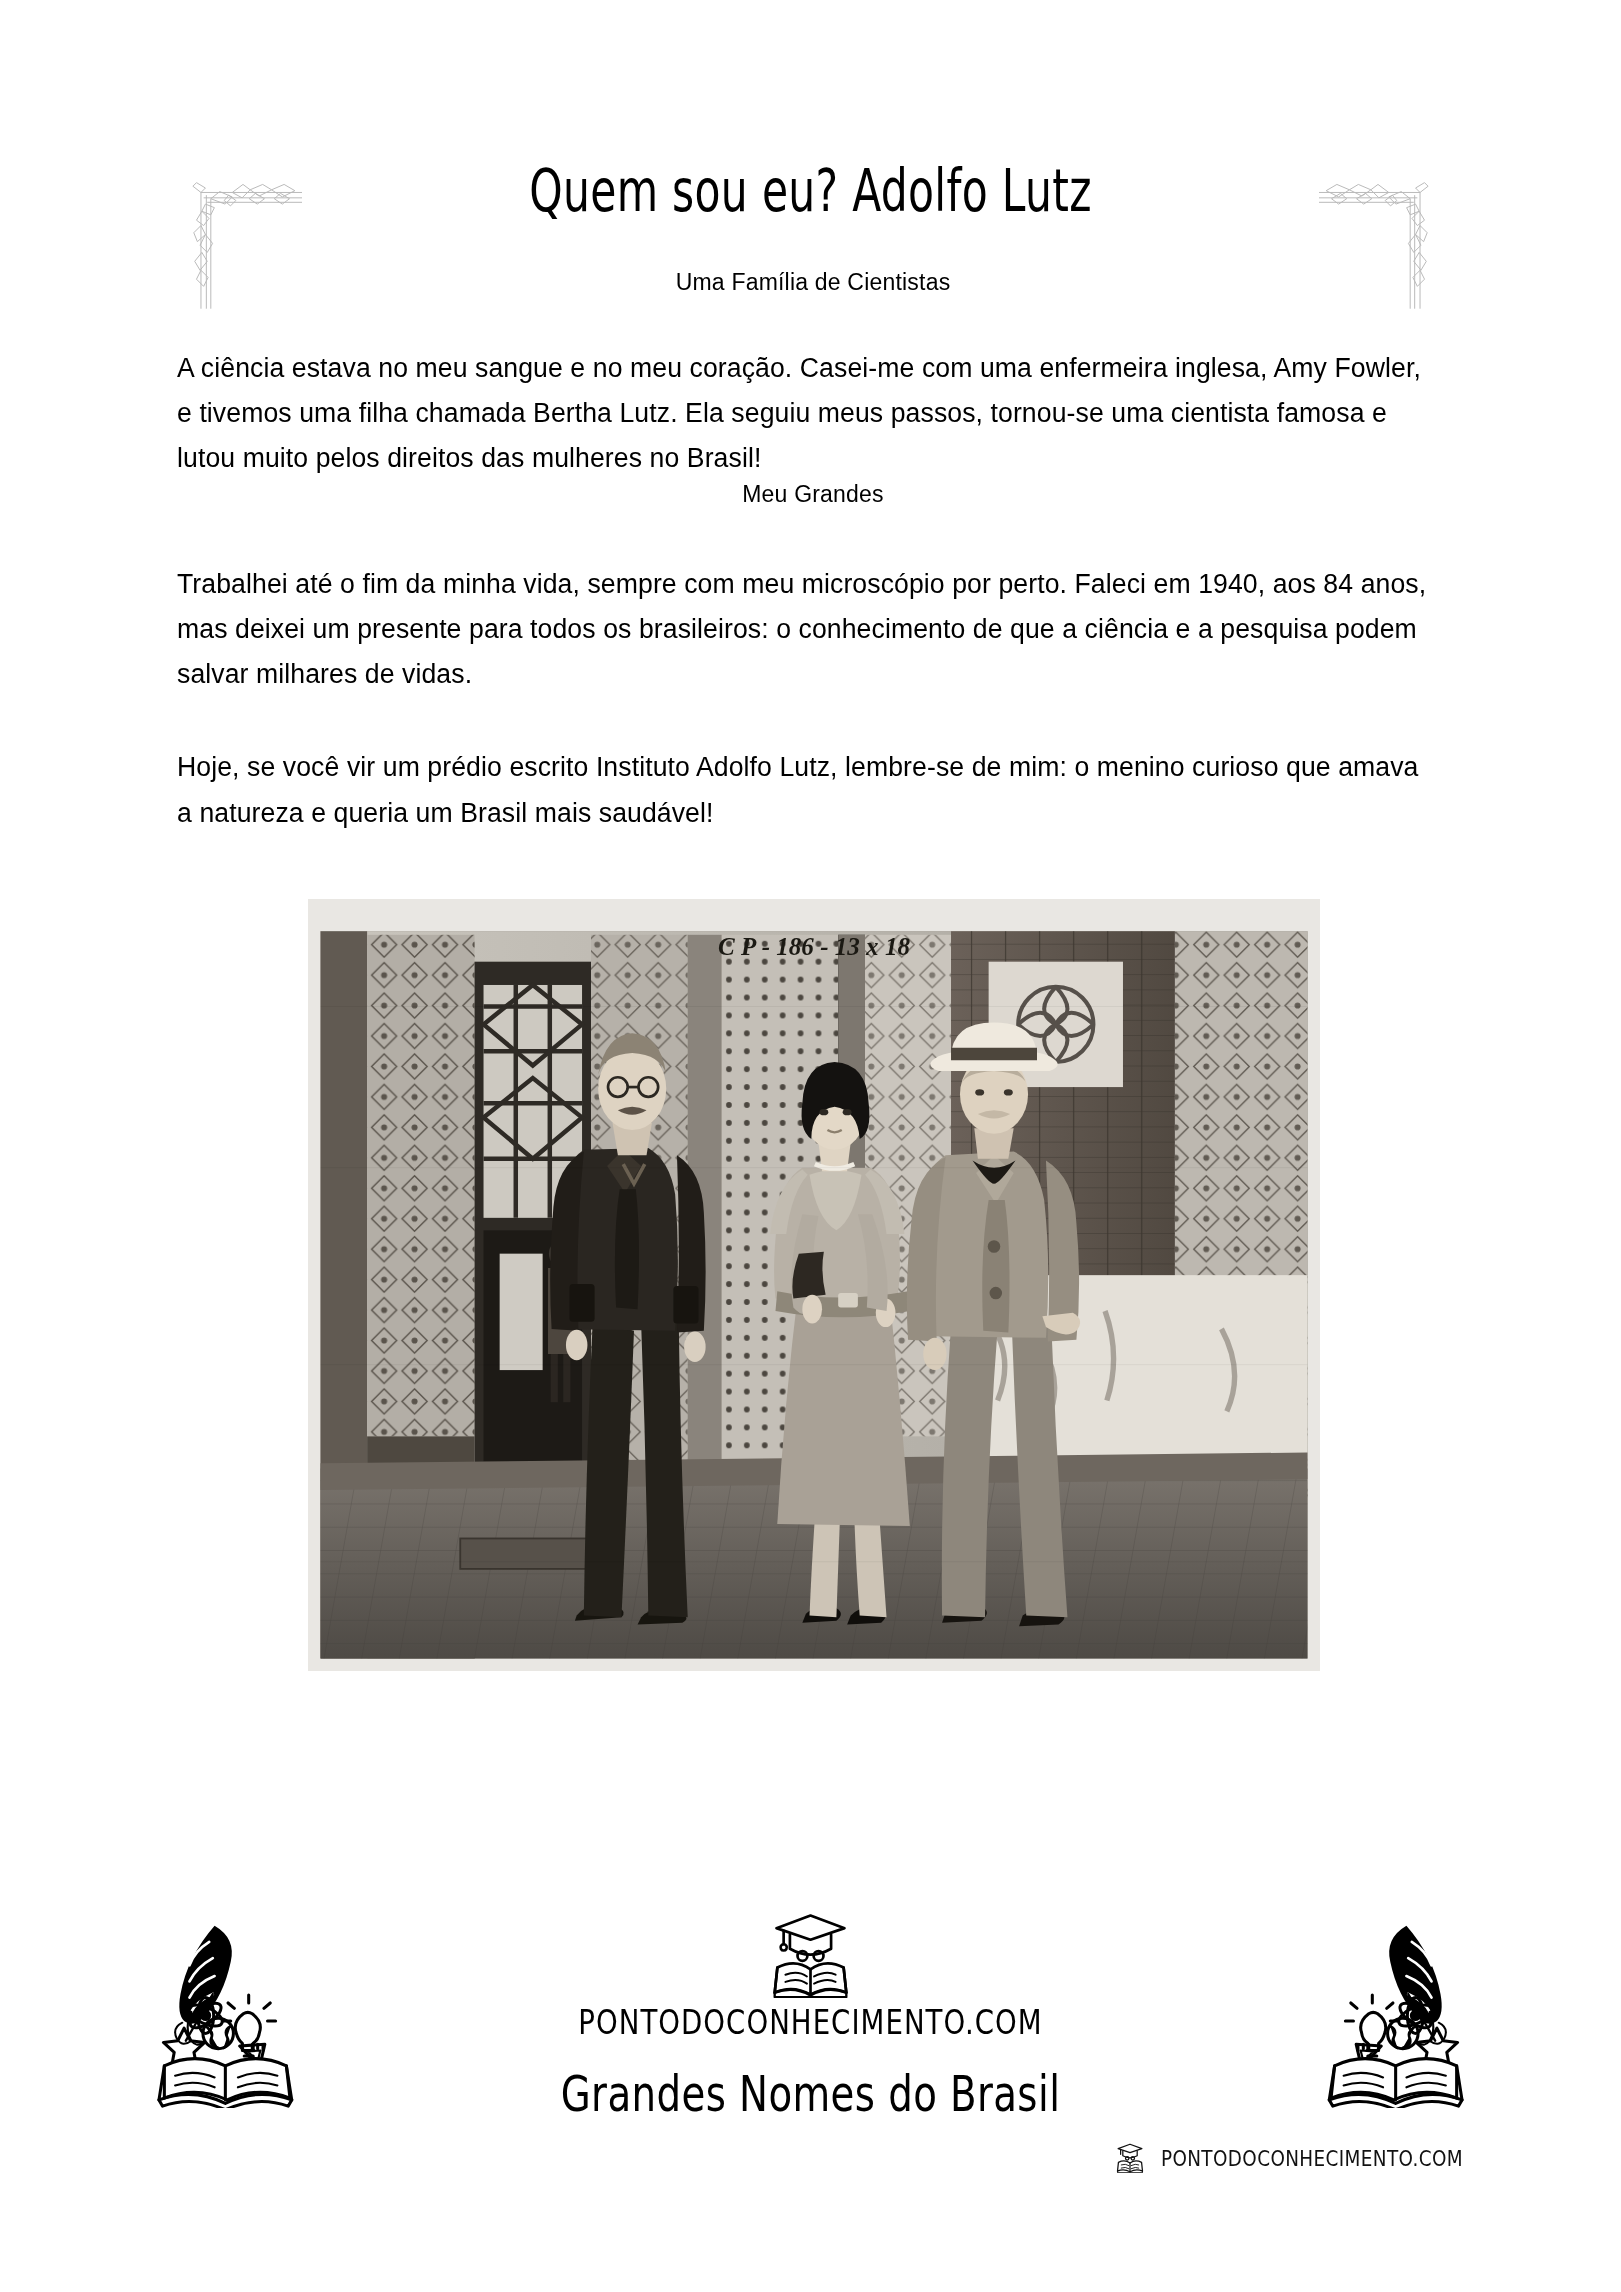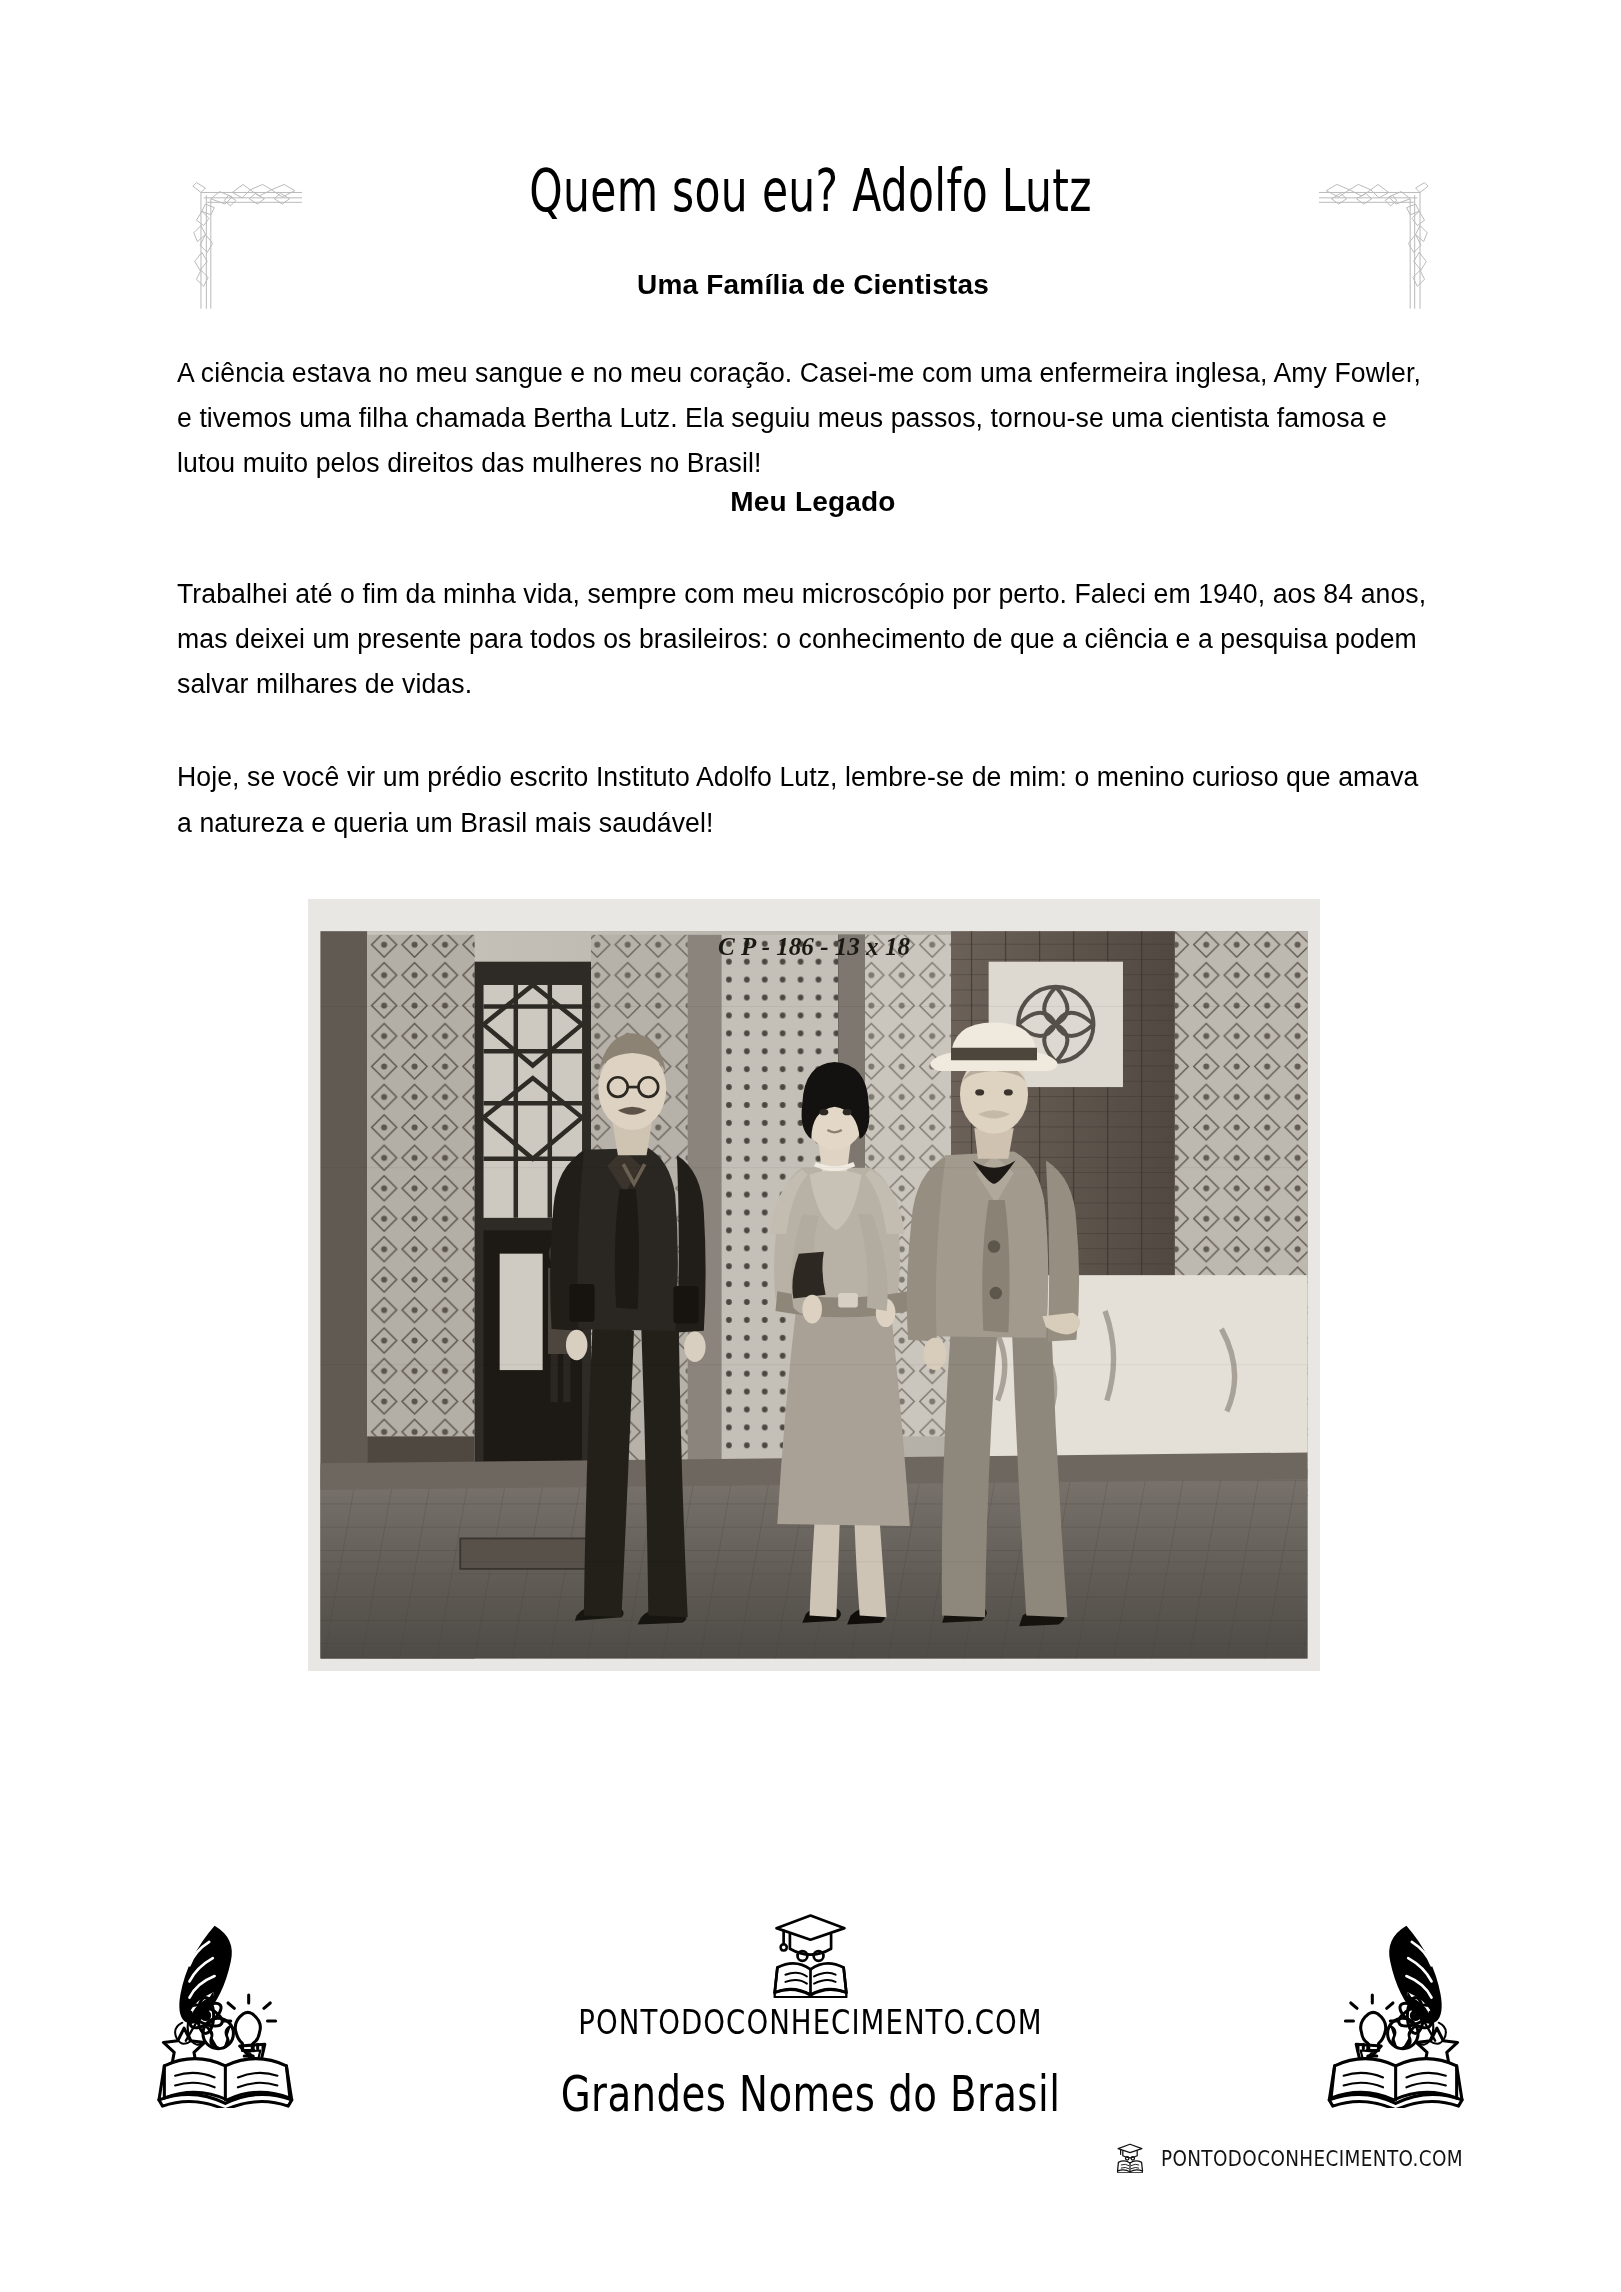--- a/index.html
+++ b/index.html
@@ -55,22 +55,22 @@
   .content {
     position: absolute;
     left: 177px;
     top: 269px;
     width: 1272px;
   }
 
   h2.section-head {
     text-align: center;
     font-family: "Liberation Sans", sans-serif;
-    font-size: 28px;
-    font-weight: bold;
+    font-size: 23px;
+    font-weight: normal;
     letter-spacing: 0.2px;
     margin: 0;
   }
 
   .head-1 { margin-top: 5.4px; }
   .head-2 { margin-top: 70px; }
 
   p.body-text {
     font-family: "Liberation Sans Narrow", "Liberation Sans", sans-serif;
     font-size: 27px;
@@ -227,21 +227,21 @@
   </div>
 
   <h1 class="doc-title">Quem sou eu? Adolfo Lutz</h1>
 
   <div class="content">
 
     <h2 class="section-head head-1">Uma Família de Cientistas</h2>
 
     <p class="body-text para-1">A ciência estava no meu sangue e no meu coração. Casei-me com uma enfermeira inglesa, Amy Fowler, e tivemos uma filha chamada Bertha Lutz. Ela seguiu meus passos, tornou-se uma cientista famosa e lutou muito pelos direitos das mulheres no Brasil!</p>
 
-    <h2 class="section-head head-2">Meu Legado</h2>
+    <h2 class="section-head head-2">Meu Grandes</h2>
 
     <p class="body-text para-2">Trabalhei até o fim da minha vida, sempre com meu microscópio por perto. Faleci em 1940, aos 84 anos, mas deixei um presente para todos os brasileiros: o conhecimento de que a ciência e a pesquisa podem salvar milhares de vidas.</p>
 
     <p class="body-text para-3">Hoje, se você vir um prédio escrito Instituto Adolfo Lutz, lembre-se de mim: o menino curioso que amava a natureza e queria um Brasil mais saudável!</p>
   </div>
 
   <figure class="photo-block">
 
     <div class="photo-frame">
       <svg viewBox="0 0 1130 862" preserveAspectRatio="none">

